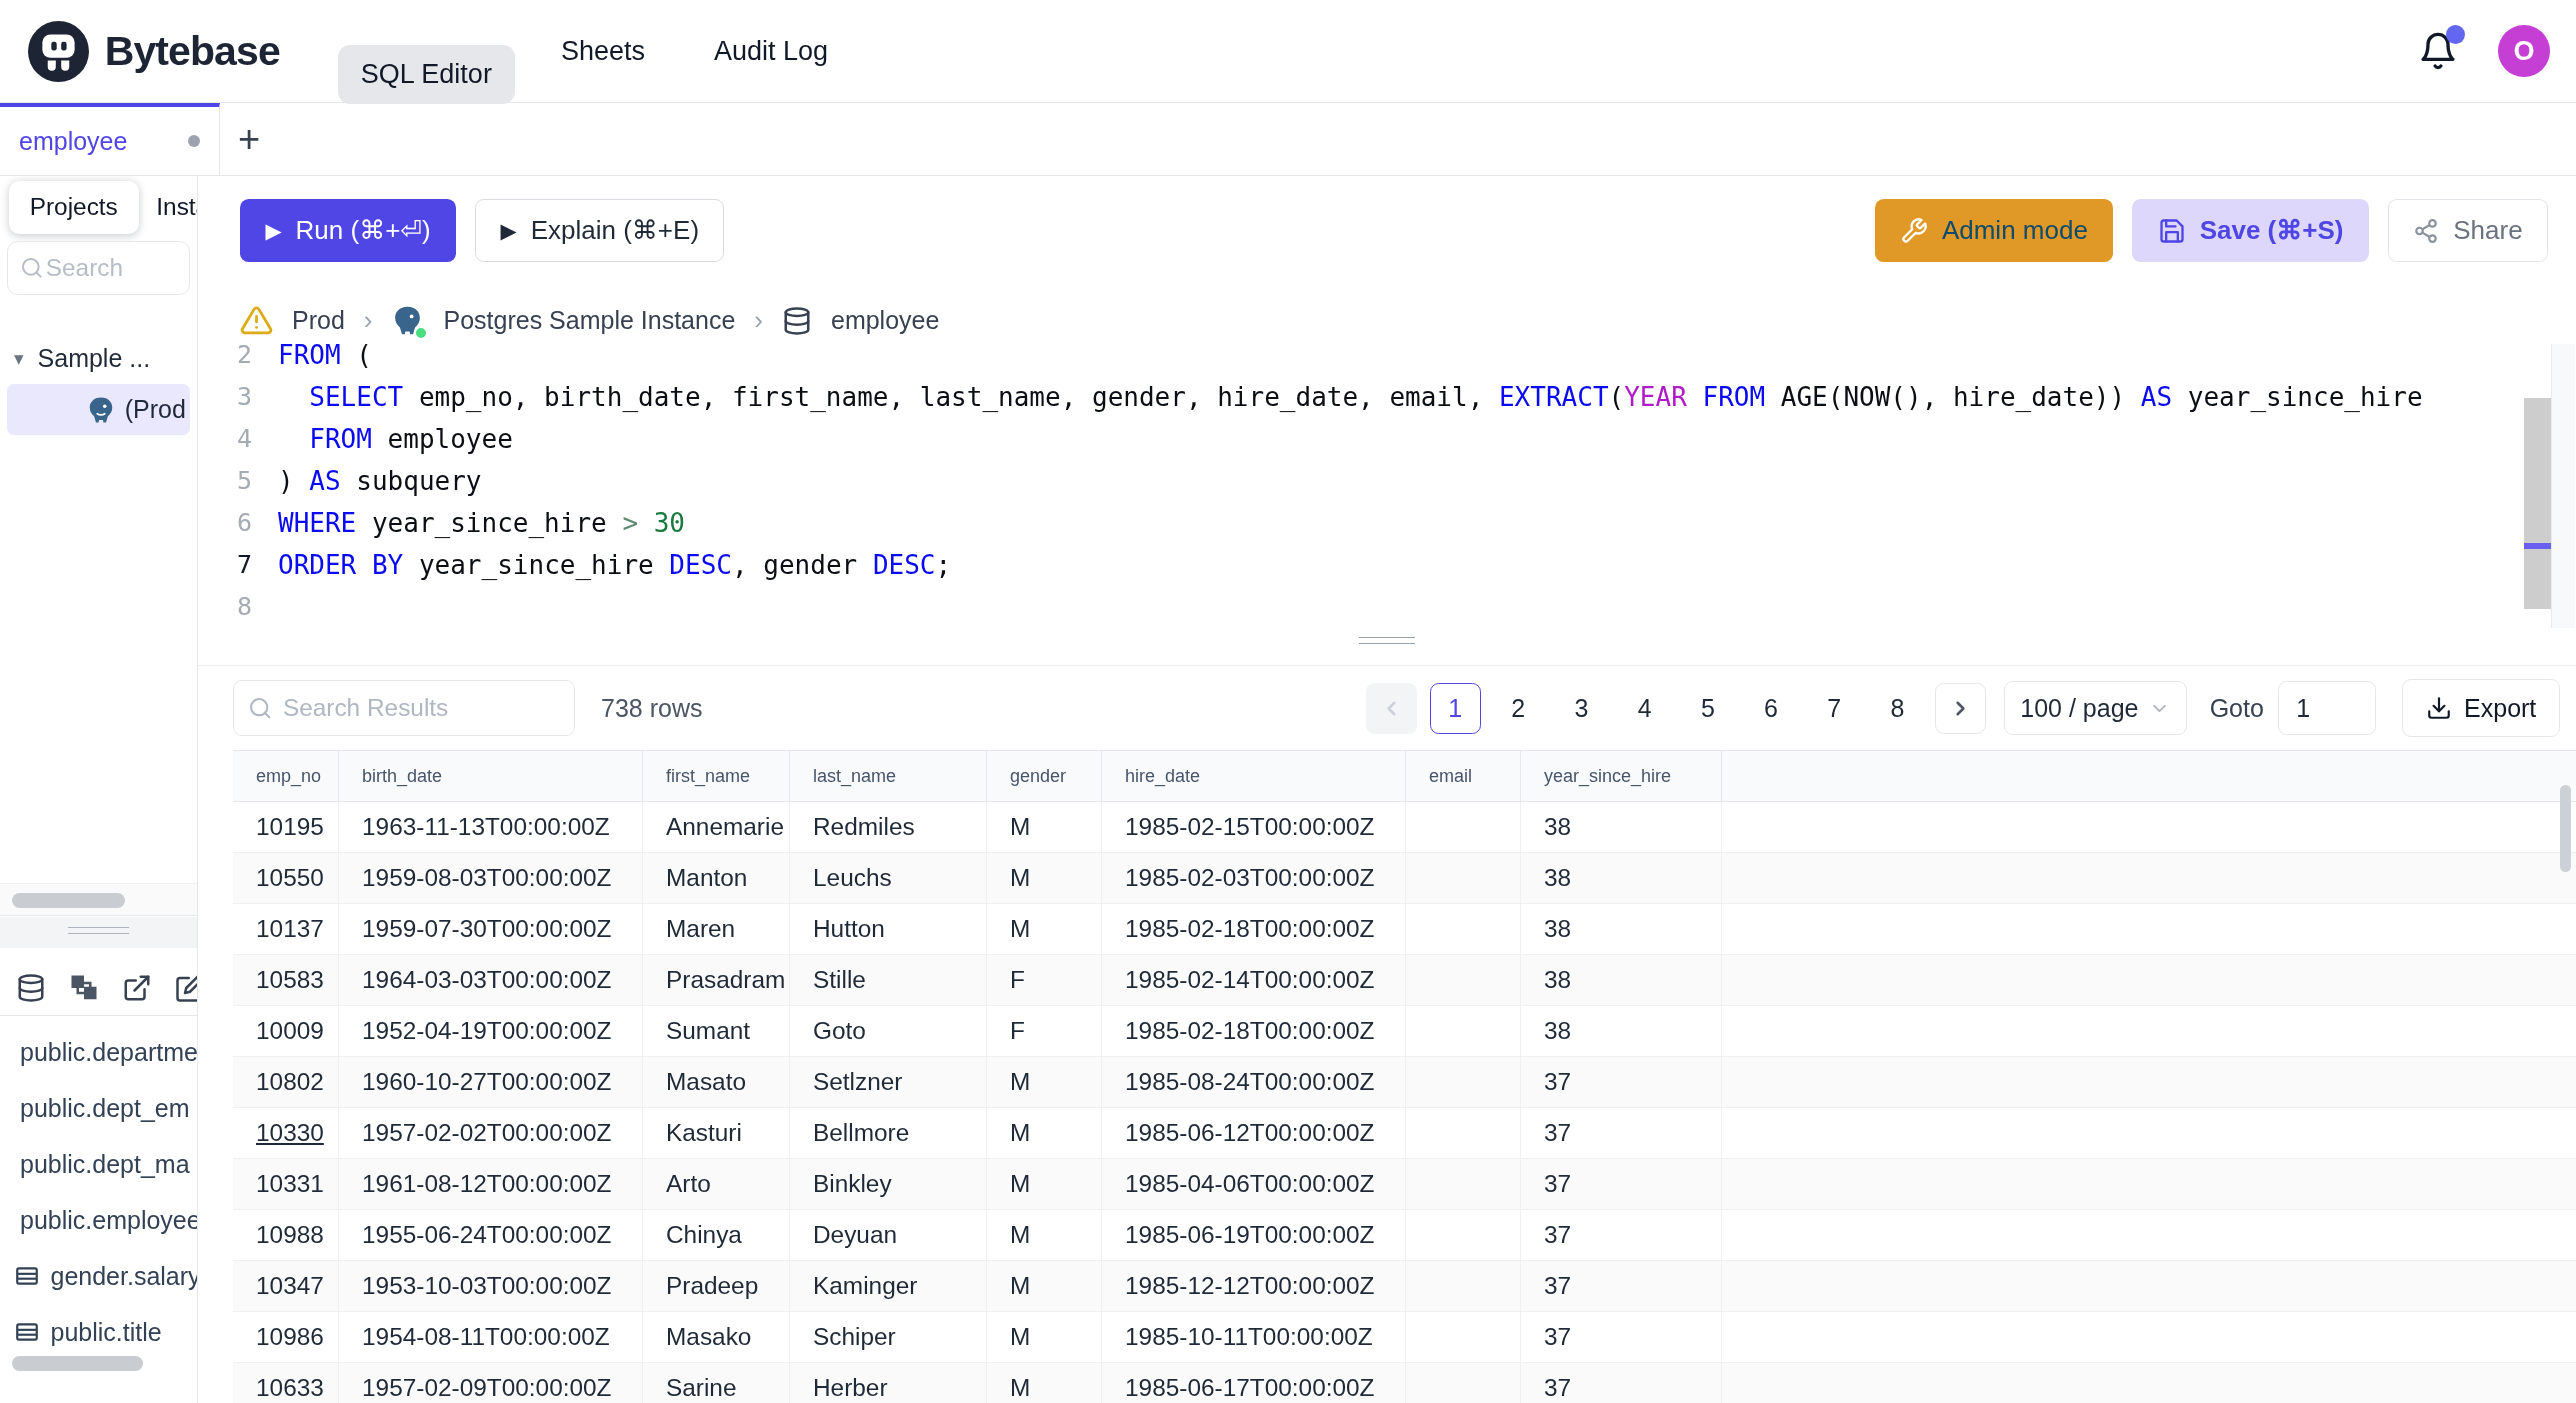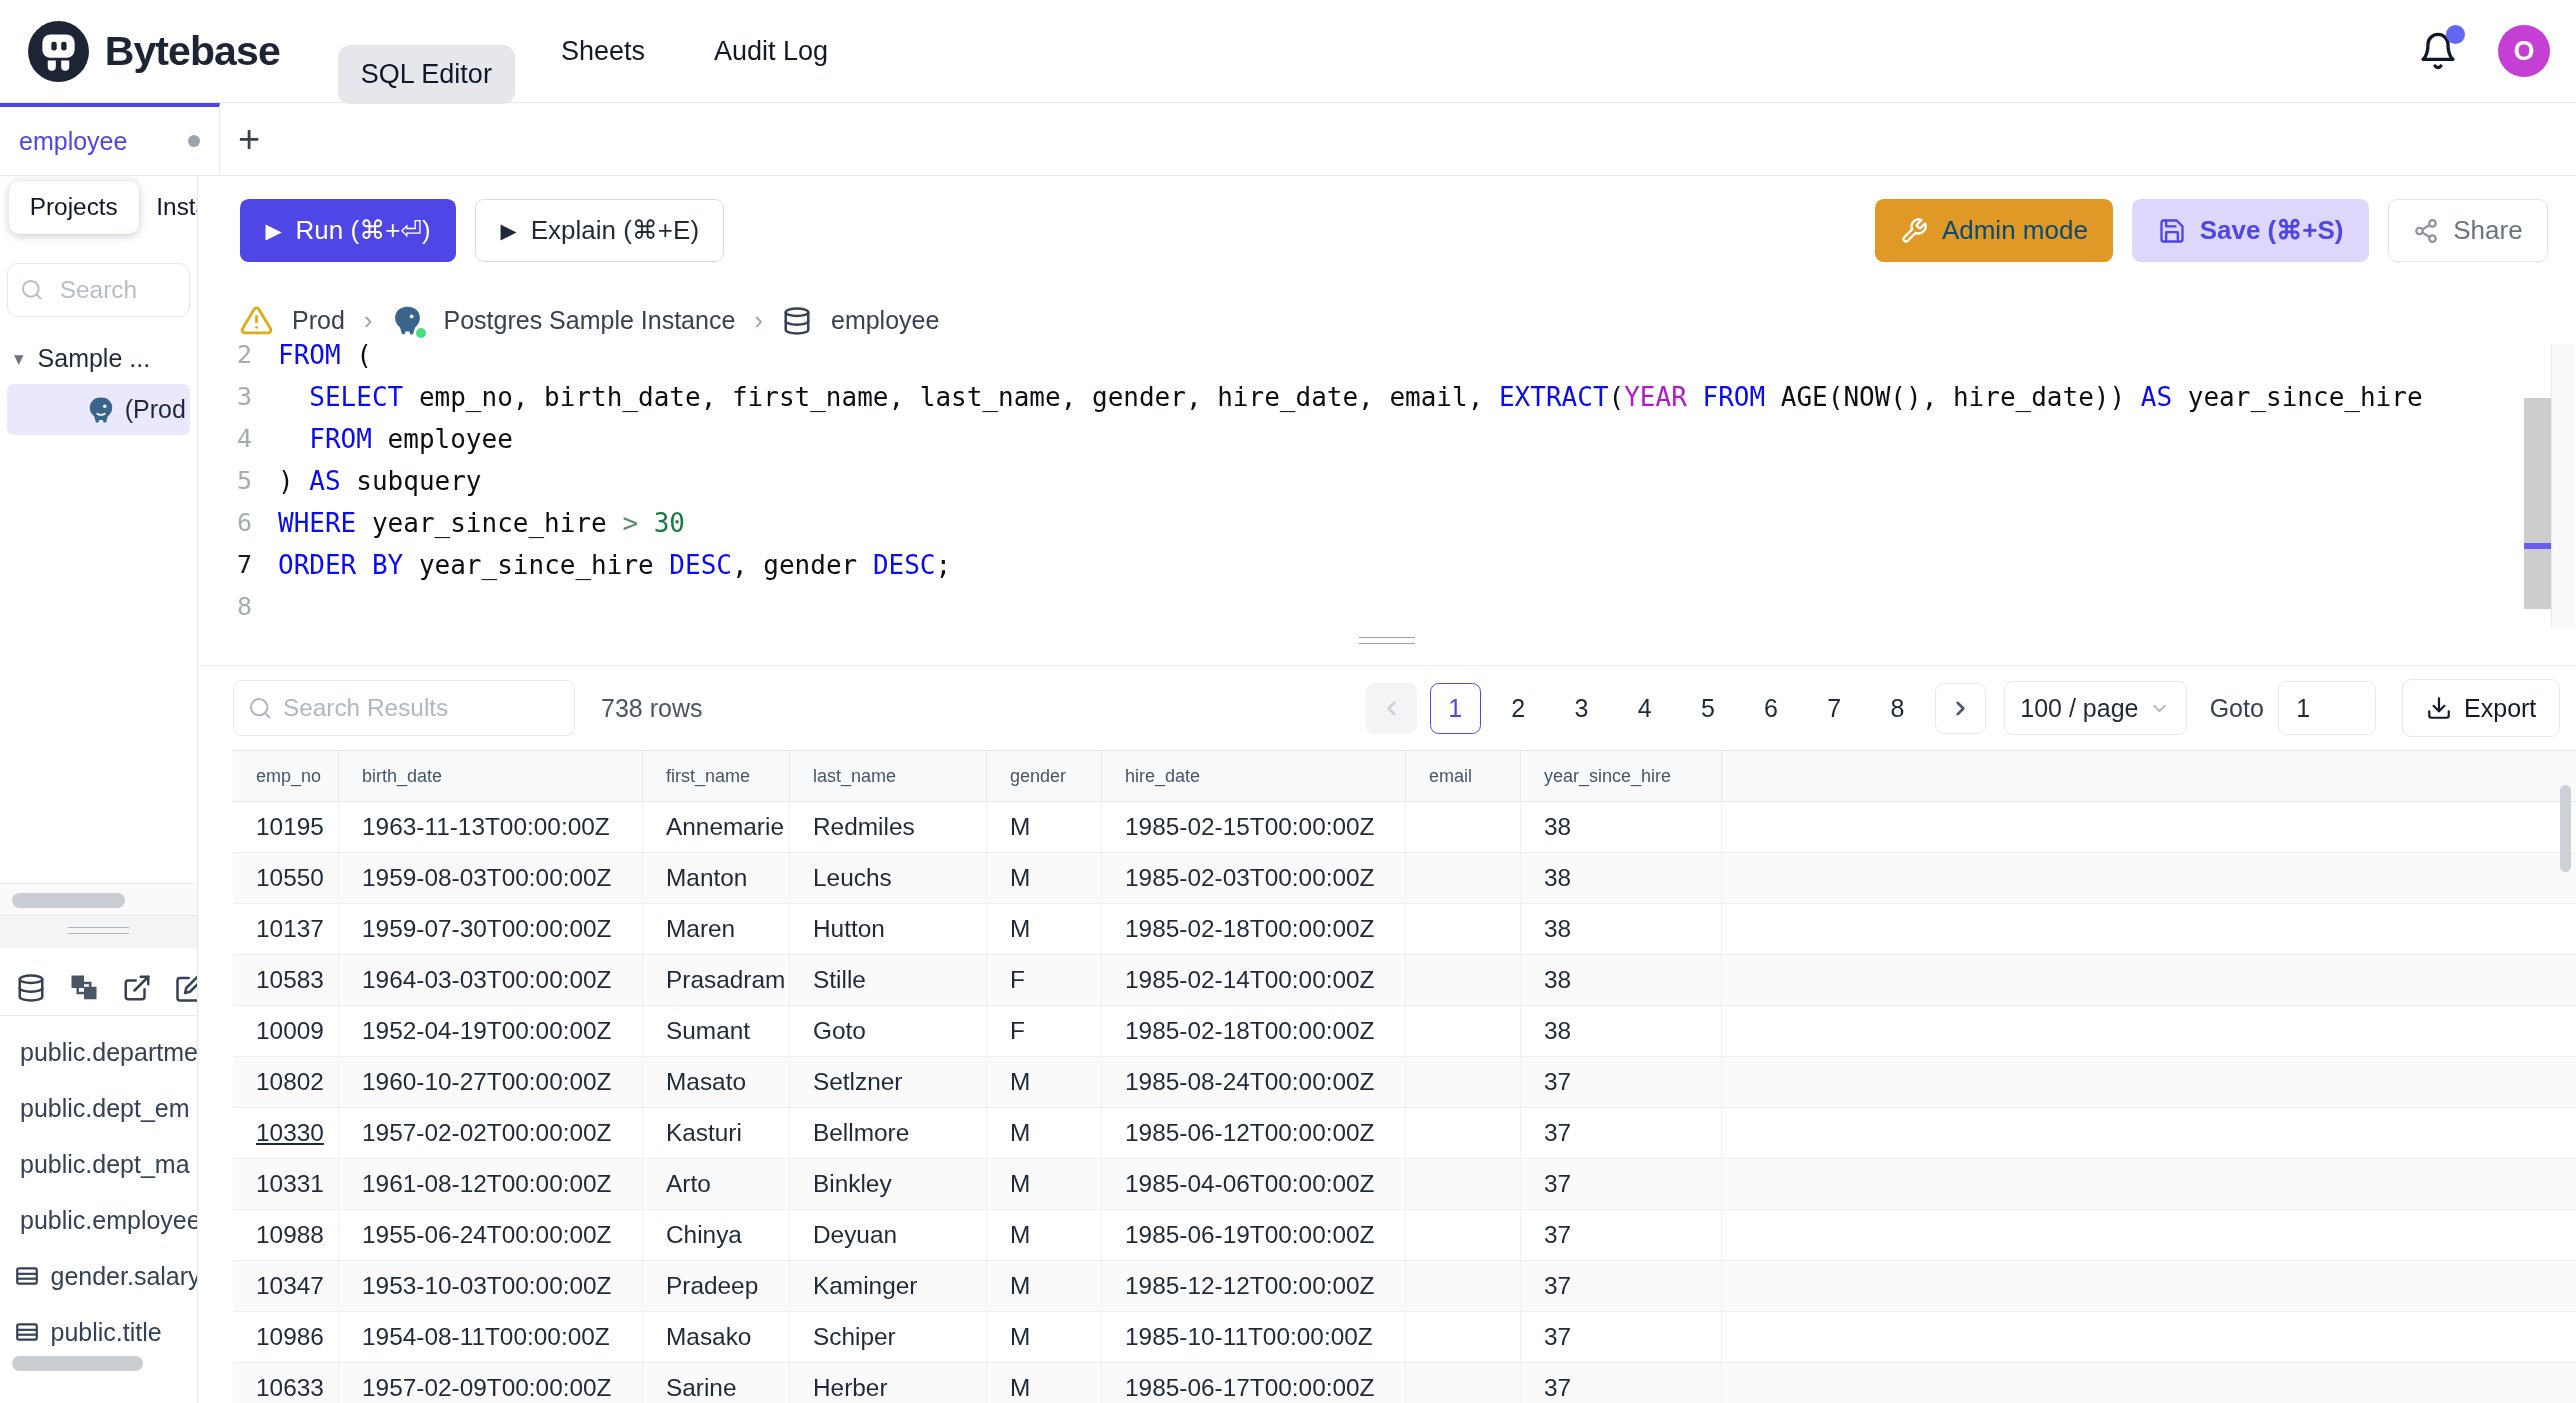--- a/index.html
+++ b/index.html
@@ -31,22 +31,22 @@
 
   
   .app-body { display:flex; height:1227px; }
   .sidebar { width:198px; border-right:0.9px solid #e5e7eb; position:relative; overflow:hidden; background:#fff; }
   .main { flex:1; position:relative; overflow:hidden; background:#fff; }
 
   
   .segments { position:absolute; top:5.2px; left:8.7px; display:flex; align-items:center; white-space:nowrap; }
   .segment { font-size:24.4px; color:#111827; padding:12.2px 17.5px; }
   .segment.active { background:#fff; border-radius:10.5px; box-shadow:0 1.7px 8.7px rgba(15,23,42,.22); padding:12.2px 21px; }
-  .sb-search { position:absolute; top:87px; left:7px; right:7px; height:54px;
-    border:1.7px solid #e5e7eb; border-radius:10.5px; display:flex; align-items:center; gap:16px; padding:0 12.2px; }
+  .sb-search { position:absolute; top:65px; left:7px; right:7px; height:54px;
+    border:1.7px solid #e5e7eb; border-radius:10.5px; display:flex; align-items:center; gap:2px; padding:0 12.2px; }
   .sb-search input { border:0; outline:0; width:100%; font-size:24.4px; color:#374151;
     font-family:"Liberation Sans",sans-serif; }
   .sb-search input::placeholder { color:#b7bdc7; }
   .tree-root { position:absolute; top:168px; left:14px; display:flex; align-items:center; gap:14px;
     font-size:25px; color:#1f2937; white-space:nowrap; }
   .tree-caret { color:#6b7280; font-size:19px; }
   .tree-node { position:absolute; top:208px; left:7px; right:7px; height:51px; background:var(--selected_bg);
     border-radius:7px; display:flex; align-items:center; gap:8.7px; padding-left:79px;
     font-size:25px; color:#1f2937; white-space:nowrap; overflow:hidden; }
   .sb-hscroll-track { position:absolute; top:707px; left:0; right:0; height:33px; background:#fafafa;

